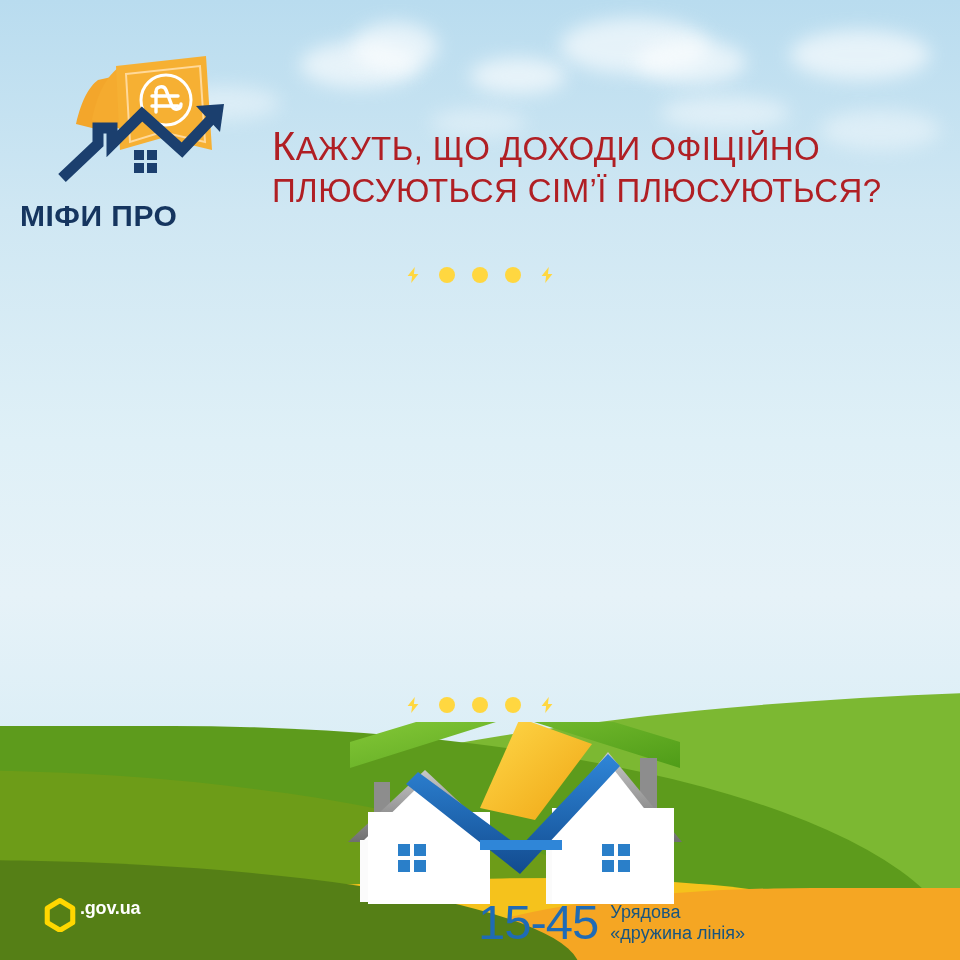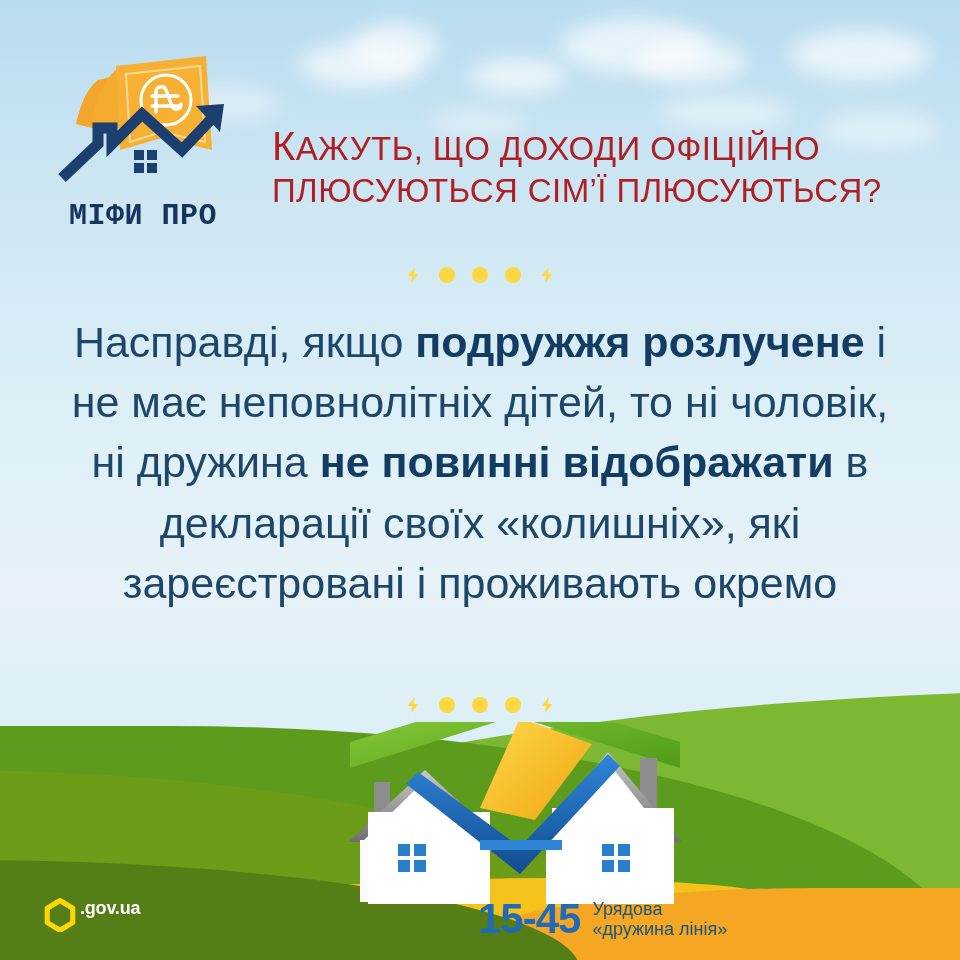--- a/index.html
+++ b/index.html
@@ -41,21 +41,21 @@
     top:888px;left:420px;width:560px;height:80px;
     background:#f5a623;
     border-radius:70% 0 0 0 / 100% 0 0 0;
   }
   #field-left-dark{
     top:860px;left:-40px;width:620px;height:110px;
     background:#557f16;
     border-radius:0 100% 0 0 / 0 100% 0 0;
   }
   
-  #logo-block{position:absolute;left:20px;top:46px;width:246px;text-align:center;font-family:Liberation Mono, monospace;}
+  #logo-block{position:absolute;left:20px;top:46px;width:246px;text-align:left;}
   #logo-art{position:relative;width:246px;height:150px;}
   #logo-title{
     margin-top:4px;color:#15355f;font-weight:bold;
     font-size:30px;line-height:1.08;letter-spacing:.5px;
   }
   
   #headline{
     position:absolute;left:272px;top:122px;width:660px;
     color:#b01f24;font-size:33px;line-height:1.22;
     font-variant:small-caps;letter-spacing:.4px;
@@ -71,21 +71,21 @@
     text-align:center;color:#1d4668;
     font-size:43px;line-height:1.40;
   }
   #body-copy b{color:#133c63;font-weight:bold;}
   
   #teplo-logo{position:absolute;left:42px;top:898px;display:flex;align-items:baseline;}
   #teplo-word{color:#ffffff;font-size:41px;font-weight:bold;letter-spacing:-1px;line-height:1;}
   #teplo-hex{width:34px;height:34px;margin:0 3px 0 1px;align-self:center;}
   #teplo-tld{color:#ffffff;font-size:18px;font-weight:bold;letter-spacing:-.2px;}
   #hotline{position:absolute;left:478px;top:898px;display:flex;align-items:center;}
-  #hotline-number{color:#1f6bb5;font-size:42px;font-weight:bold;letter-spacing:-1px;line-height:1;}
+  #hotline-number{color:#1f6bb5;font-size:49px;font-weight:normal;letter-spacing:-1px;line-height:1;}
   #hotline-caption{margin-left:12px;color:#18557f;font-size:18px;line-height:1.12;}
 </style>
 </head>
 <body>
 
 <div id="poster">
 
   <div>
     <div class="cloud" style="left:300px;top:42px;width:120px;height:46px;"></div>
     <div class="cloud" style="left:352px;top:22px;width:86px;height:50px;"></div>
@@ -204,23 +204,20 @@
         <path d="M12 1 L4 11 h5 L8 19 l8 -10 h-5 z" fill="#ffd740"></path>
       </svg>
     <span class="dot"></span>
     <span class="dot"></span>
     <span class="dot"></span>
     <svg class="bolt" viewBox="0 0 20 20">
         <path d="M12 1 L4 11 h5 L8 19 l8 -10 h-5 z" fill="#ffd740"></path>
       </svg>
   </div>
 
-  <div id="body-copy">
-    <span>Насправді,  якщо </span><b>подружжя розлучене</b><span> і не має неповнолітніх дітей, то ні чоловік, ні дружина </span><b>не повинні відображати</b><span> в декларації своїх «колишніх», які зареєстровані і проживають окремо</span>
-  </div>
 
   <div class="divider" style="top:696px;">
     <svg class="bolt" viewBox="0 0 20 20">
         <path d="M12 1 L4 11 h5 L8 19 l8 -10 h-5 z" fill="#ffd740"></path>
       </svg>
     <span class="dot"></span>
     <span class="dot"></span>
     <span class="dot"></span>
     <svg class="bolt" viewBox="0 0 20 20">
         <path d="M12 1 L4 11 h5 L8 19 l8 -10 h-5 z" fill="#ffd740"></path>

